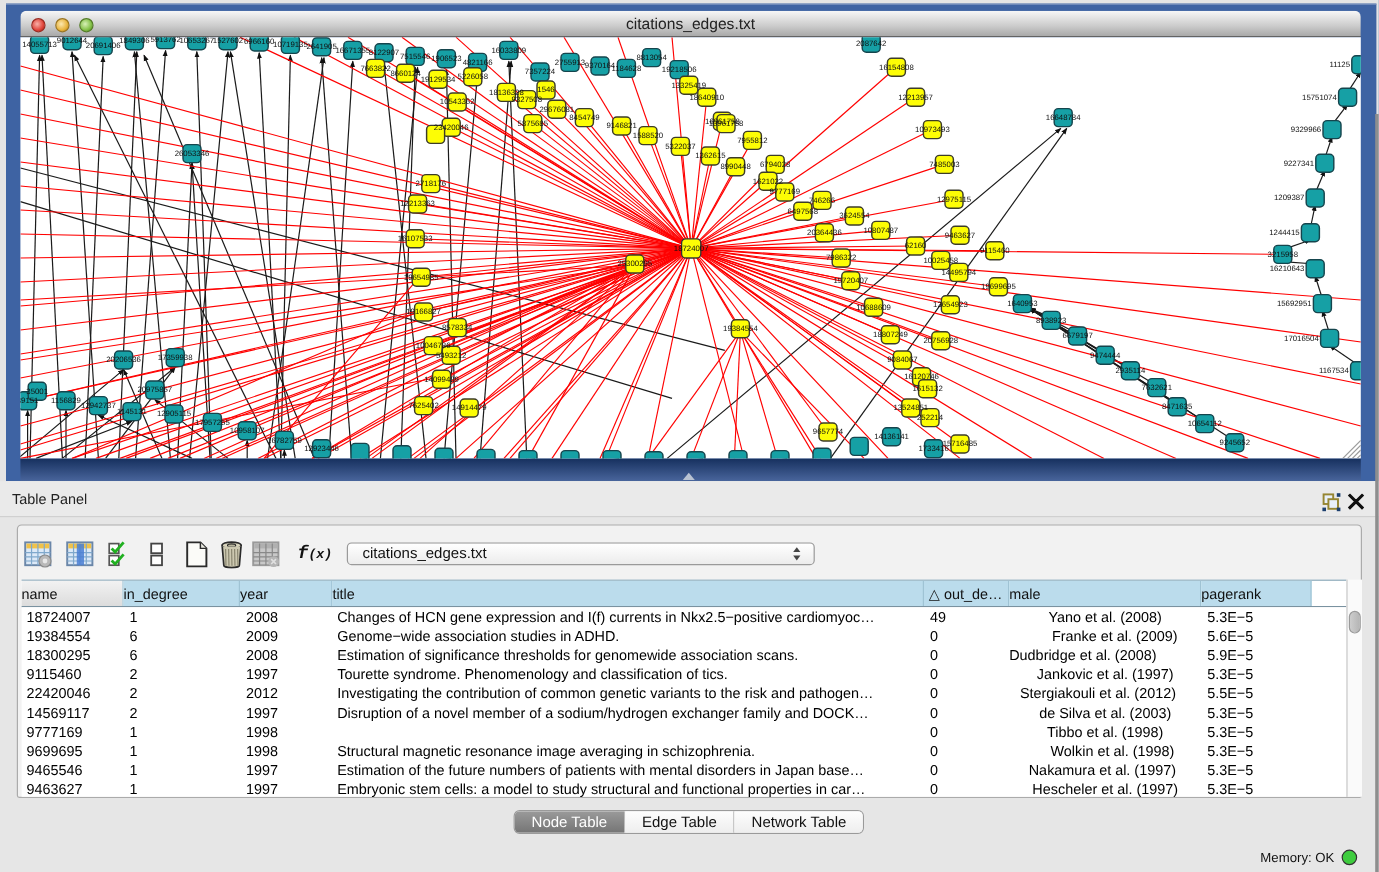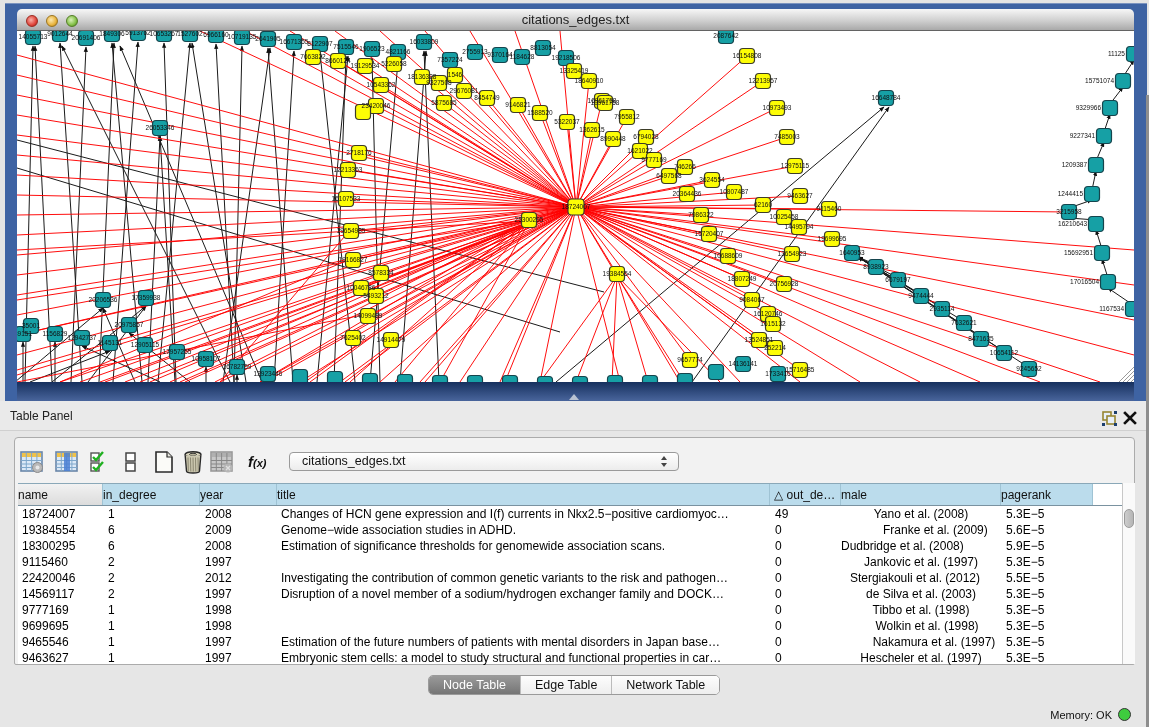--- a/index.html
+++ b/index.html
@@ -628,21 +628,21 @@
       <line x1="6.3" y1="3" x2="6.3" y2="21"></line>
       <line x1="11.6" y1="3" x2="11.6" y2="21"></line>
       <line x1="16.9" y1="3" x2="16.9" y2="21"></line>
       <line x1="1" y1="10.5" x2="22" y2="10.5"></line>
       <line x1="1" y1="14.0" x2="22" y2="14.0"></line>
       <line x1="1" y1="17.5" x2="22" y2="17.5"></line>
     </g>
     <circle cx="18" cy="18" r="4.5" fill="#b5b5b5"></circle>
     <path d="M16 16 L20 20 M20 16 L16 20" stroke="#e0e0e0" stroke-width="1.4"></path>
   </svg>
-<div style="position:absolute;left:248px;top:450px;width:26px;height:24px;font-family:Liberation Sans, sans-serif;font-style:italic;font-weight:bold;font-size:15px;color:#111;line-height:24px">f<span style="font-size:11px">(x)</span></div>
+<div style="position:absolute;left:248px;top:450px;width:26px;height:24px;font-family:Liberation Mono, monospace;font-style:italic;font-weight:bold;font-size:15px;color:#111;line-height:24px">f<span style="font-size:11px">(x)</span></div>
 <div class="abs" id="dropdown">citations_edges.txt</div>
 <div class="udarr" style="left:661px;top:456px;border-bottom:4.5px solid #444"></div>
 <div class="udarr" style="left:661px;top:463px;border-top:4.5px solid #444"></div>
 
 <div class="abs" id="thead">
 <div class="hcell" style="left:0;width:85px;background:linear-gradient(#f2f2f2,#dcdcdc)">name</div>
 <div class="hcell" style="left:85px;width:97px">in_degree</div>
 <div class="hcell" style="left:182px;width:77px">year</div>
 <div class="hcell" style="left:259px;width:493px">title</div>
 <div class="hcell" style="left:752px;width:71px;text-align:left;padding-left:4px">△ out_de…</div>
@@ -658,36 +658,37 @@
 <span style="left:775px">49</span>
 <span style="left:841px;width:160px;text-align:center">Yano et al. (2008)</span>
 <span style="left:1006px">5.3E−5</span>
 </div>
 <div class="trow" style="top:522px">
 <span style="left:22px">19384554</span>
 <span style="left:108px">6</span>
 <span style="left:205px">2009</span>
 <span style="left:281px;width:486px" class="clip">Genome−wide association studies in ADHD.</span>
 <span style="left:775px">0</span>
-<span style="left:883px;width:160px;">Franke et al. (2009)</span>
+<span style="left:849px;width:160px;text-align:center">Franke et al. (2009)</span>
 <span style="left:1006px">5.6E−5</span>
 </div>
 <div class="trow" style="top:538px">
 <span style="left:22px">18300295</span>
 <span style="left:108px">6</span>
 <span style="left:205px">2008</span>
 <span style="left:281px;width:486px" class="clip">Estimation of significance thresholds for genomewide association scans.</span>
 <span style="left:775px">0</span>
 <span style="left:841px;width:160px;text-align:left">Dudbridge et al. (2008)</span>
 <span style="left:1006px">5.9E−5</span>
 </div>
 <div class="trow" style="top:554px">
 <span style="left:22px">9115460</span>
 <span style="left:108px">2</span>
 <span style="left:205px">1997</span>
+<span style="left:281px;width:486px" class="clip">Tourette syndrome. Phenomenology and classification of tics.</span>
 <span style="left:775px">0</span>
 <span style="left:841px;width:160px;text-align:center">Jankovic et al. (1997)</span>
 <span style="left:1006px">5.3E−5</span>
 </div>
 <div class="trow" style="top:570px">
 <span style="left:22px">22420046</span>
 <span style="left:108px">2</span>
 <span style="left:205px">2012</span>
 <span style="left:281px;width:486px" class="clip">Investigating the contribution of common genetic variants to the risk and pathogen…</span>
 <span style="left:775px">0</span>
@@ -708,31 +709,32 @@
 <span style="left:108px">1</span>
 <span style="left:205px">1998</span>
 <span style="left:775px">0</span>
 <span style="left:841px;width:160px;text-align:center">Tibbo et al. (1998)</span>
 <span style="left:1006px">5.3E−5</span>
 </div>
 <div class="trow" style="top:618px">
 <span style="left:22px">9699695</span>
 <span style="left:108px">1</span>
 <span style="left:205px">1998</span>
+<span style="left:281px;width:486px" class="clip">Structural magnetic resonance image averaging in schizophrenia.</span>
 <span style="left:775px">0</span>
 <span style="left:847px;width:160px;text-align:center">Wolkin et al. (1998)</span>
 <span style="left:1006px">5.3E−5</span>
 </div>
 <div class="trow" style="top:634px">
 <span style="left:22px">9465546</span>
 <span style="left:108px">1</span>
 <span style="left:205px">1997</span>
 <span style="left:281px;width:486px" class="clip">Estimation of the future numbers of patients with mental disorders in Japan base…</span>
 <span style="left:775px">0</span>
-<span style="left:854px;width:160px;text-align:center">Nakamura et al. (1997)</span>
+<span style="left:820px;width:160px;text-align:right">Nakamura et al. (1997)</span>
 <span style="left:1006px">5.3E−5</span>
 </div>
 <div class="trow" style="top:650px">
 <span style="left:22px">9463627</span>
 <span style="left:108px">1</span>
 <span style="left:205px">1997</span>
 <span style="left:281px;width:486px" class="clip">Embryonic stem cells: a model to study structural and functional properties in car…</span>
 <span style="left:775px">0</span>
 <span style="left:841px;width:160px;text-align:center">Hescheler et al. (1997)</span>
 <span style="left:1006px">5.3E−5</span>

